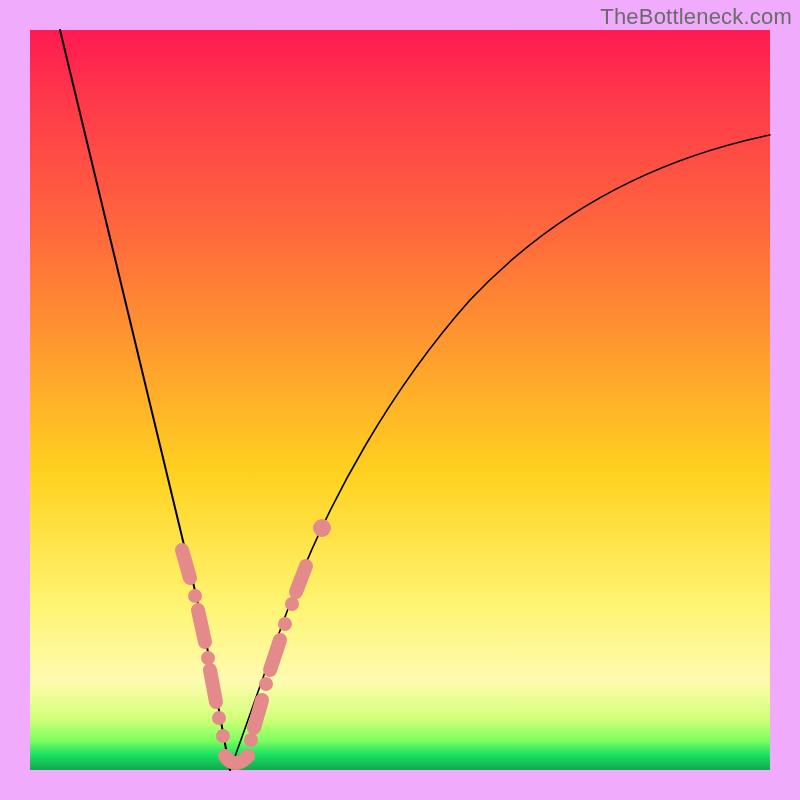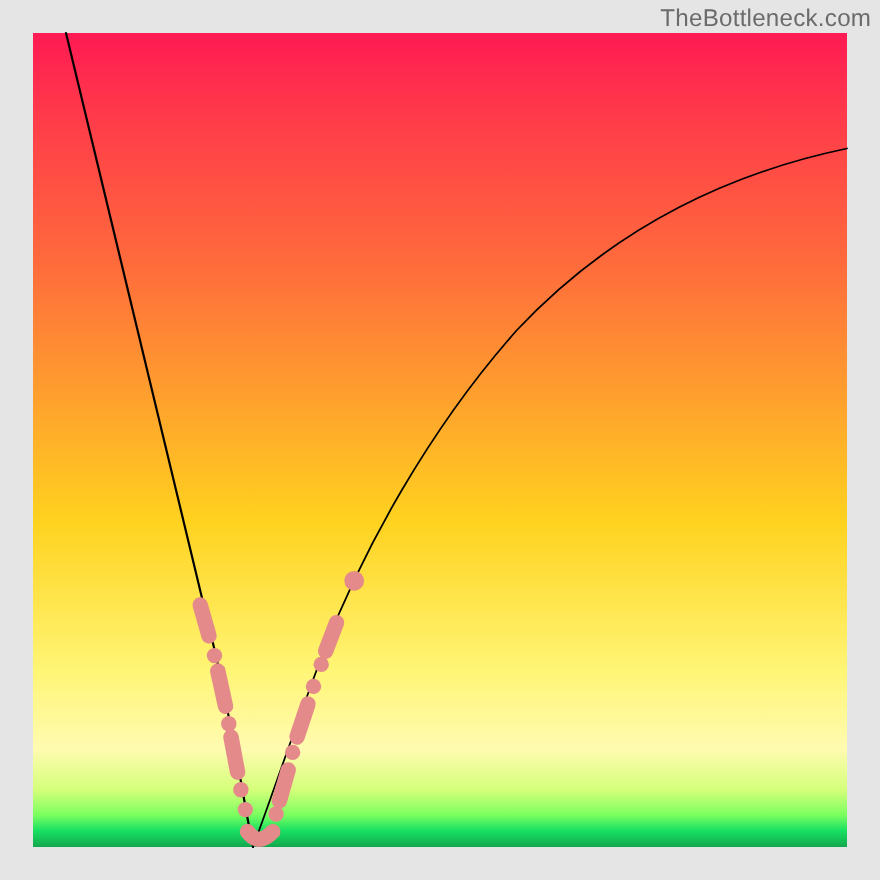--- a/index.html
+++ b/index.html
@@ -7,21 +7,21 @@
     padding: 0;
     width: 800px;
     height: 800px;
     overflow: hidden;
     background: #000;
     font-family: Arial, Helvetica, sans-serif;
   }
   .frame {
     position: absolute;
     inset: 0;
-    background: #e5e5e5;
+    background: #f0abfc;
     padding-left: 28px;
   }
   .plot {
     position: absolute;
     left: 30px;
     top: 30px;
     width: 740px;
     height: 740px;
     
     background: linear-gradient(to bottom,

